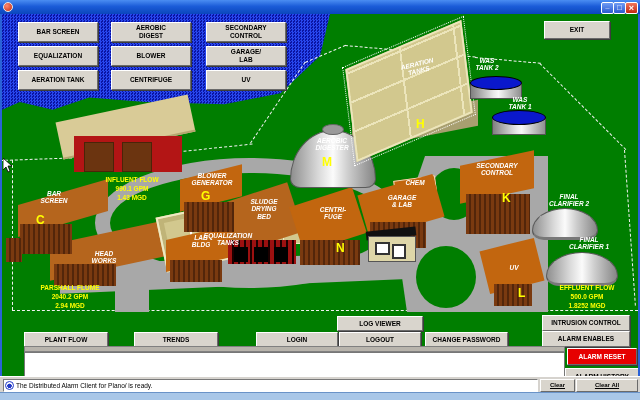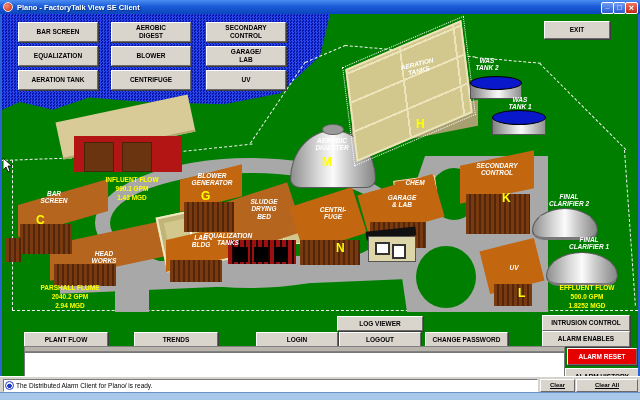--- a/index.html
+++ b/index.html
@@ -242,19 +242,18 @@
     <div class="btn btn-sm" style="left:540px;top:2px;width:33px;height:11px;">Clear</div>
     <div class="btn btn-sm" style="left:576px;top:2px;width:60px;height:11px;">Clear All</div>
   </div>
   <div class="bottom-strip"></div>
 
   <div class="win-edge" style="left:0;top:14px;width:2px;height:378px;"></div>
   <div class="win-edge" style="left:638px;top:14px;width:2px;height:378px;"></div>
 
   <div class="titlebar">
     <span class="app-icon"></span>
-    <span class="title-text">Plano - FactoryTalk View SE Client</span>
     <span class="wc wc-blue wc-min" style="left:601px;"></span>
     <span class="wc wc-blue wc-max" style="left:613px;"></span>
     <span class="wc wc-red wc-close" style="left:625px;"></span>
   </div>
 
 </div>
 
 </body></html>

